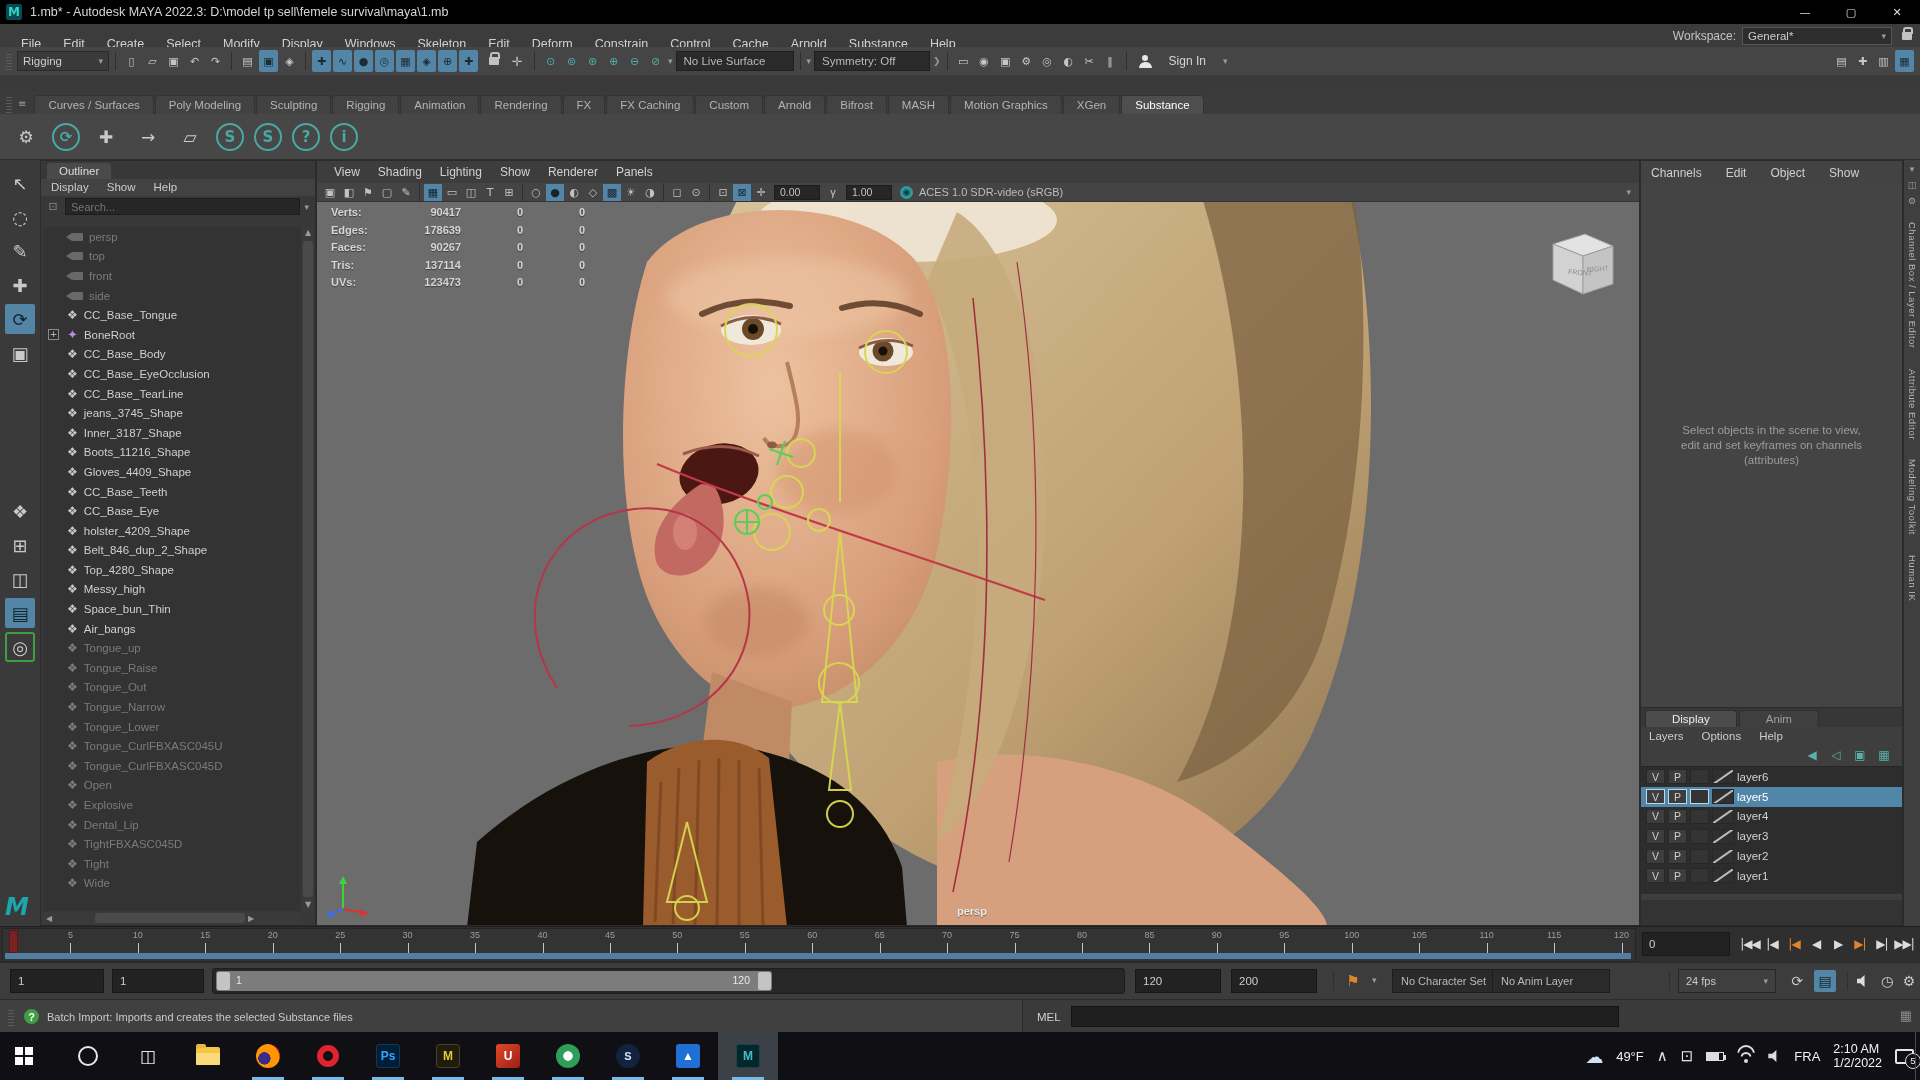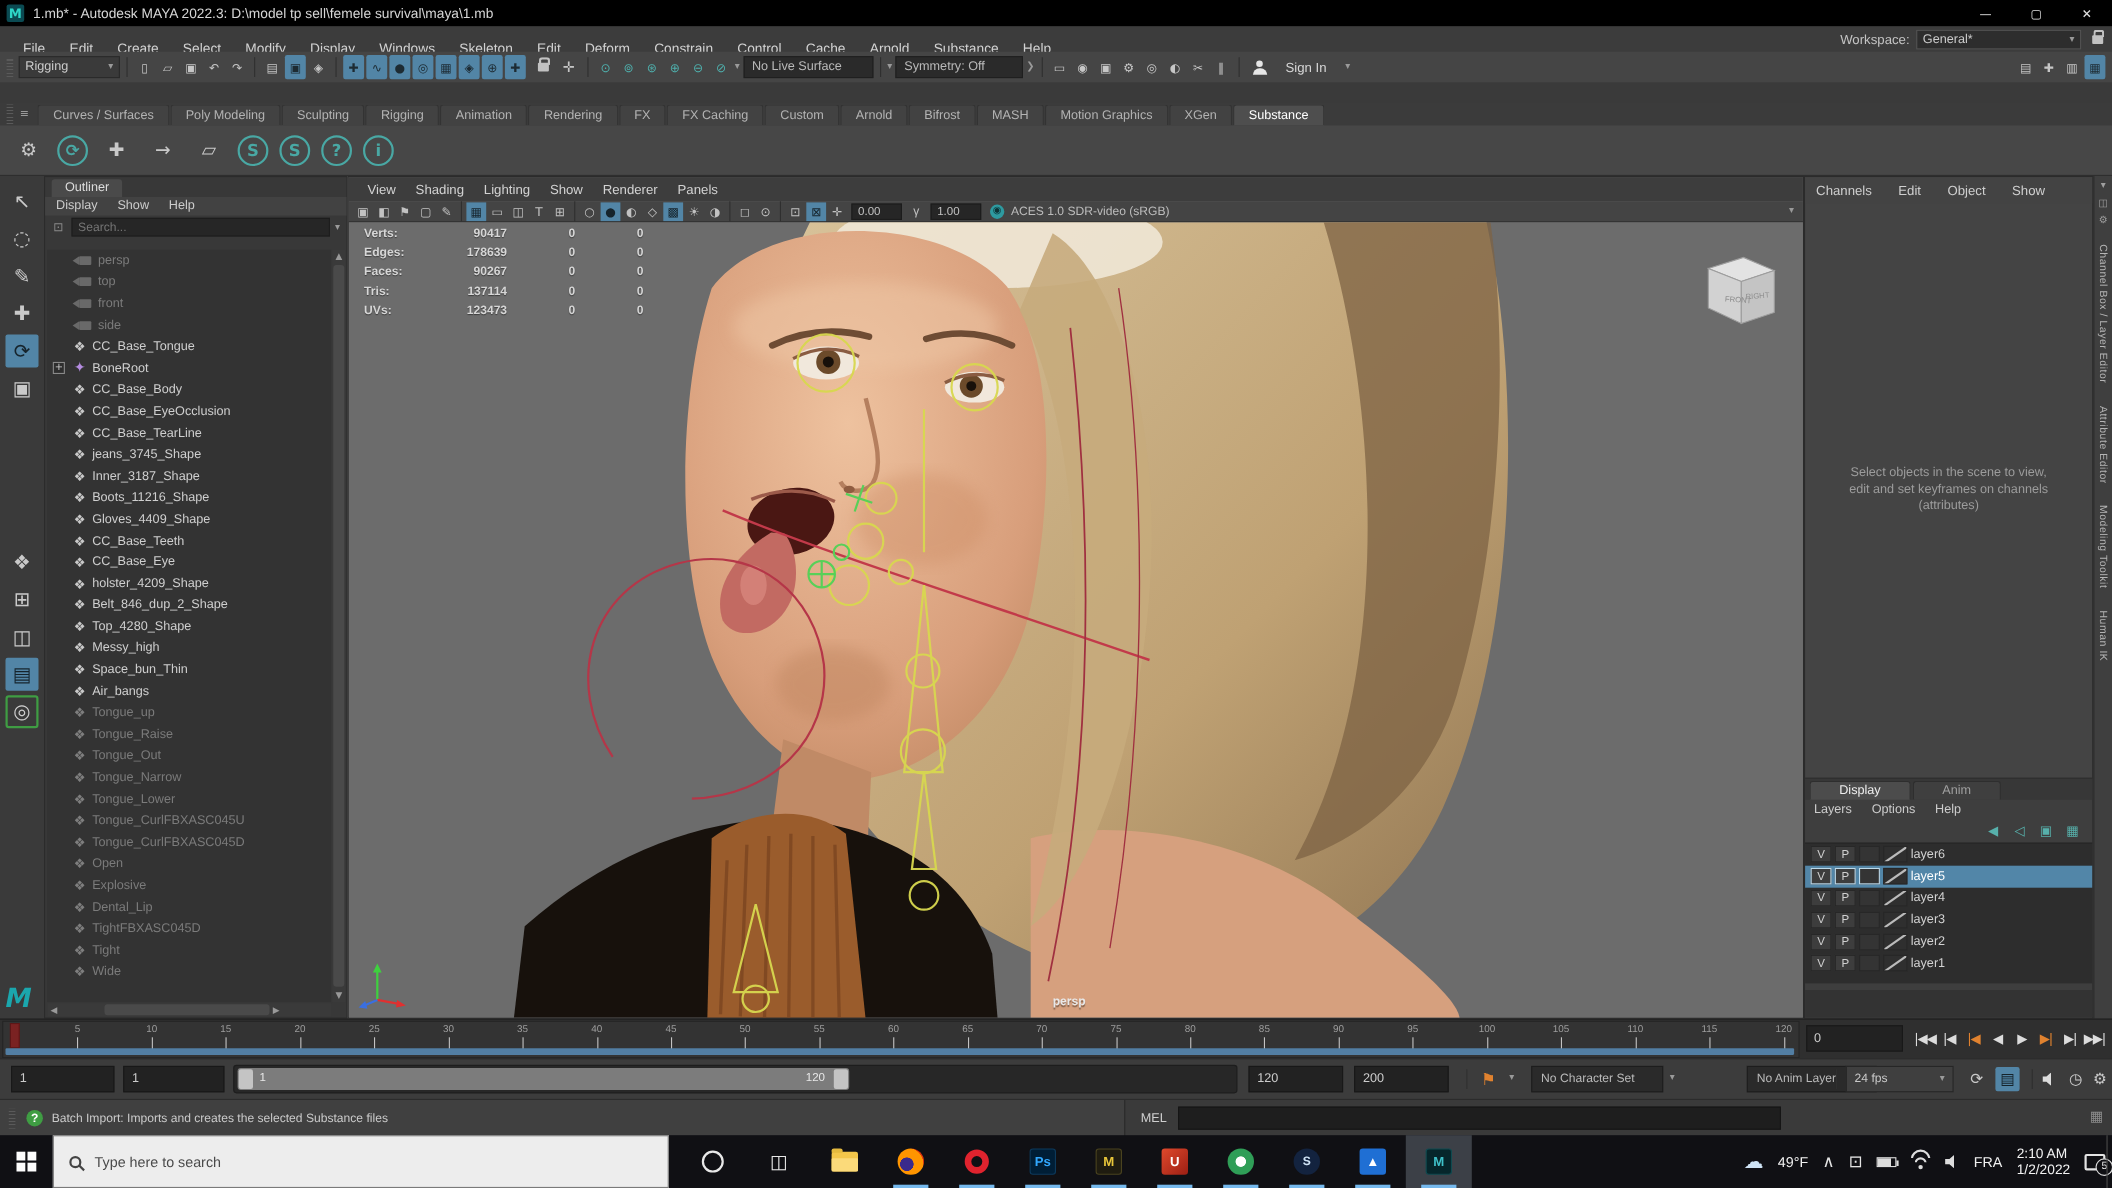--- a/index.html
+++ b/index.html
@@ -978,21 +978,21 @@
     </div>
     <input class="rb-field" style="left: 1135px; width: 86px;" value="120">
     <input class="rb-field" style="left: 1231px; width: 86px;" value="200">
     <div class="sep" style="position:absolute;left:1330px;top:9px;"></div>
     <div class="rb-ic key-ic gl" style="left:1342px;">⚑</div>
     <span class="arr gl" style="position:absolute;left:1372px;top:12px;">▾</span>
     <div class="dd-field" style="left:1392px;width:120px;">
       <span>No Character Set</span>
     </div>
     <span class="arr gl" style="position:absolute;left:1518px;top:12px;">▾</span>
-    <div class="dd-field" style="left:1588px;width:118px;">
+    <div class="dd-field" style="left:1492px;width:118px;">
       <span>No Anim Layer</span>
     </div>
     <div class="sep" style="position:absolute;left:1666px;top:9px;"></div>
     <div class="fps-select" style="left:1678px;width:98px;">
       <span>24 fps</span>
       <span class="arr gl">▾</span>
     </div>
     <div class="rb-ic gl" style="left:1786px;">⟳</div>
     <div class="rb-ic blue gl" style="left:1814px;">▤</div>
     <div class="sep" style="position:absolute;left:1844px;top:9px;"></div>
@@ -1017,24 +1017,20 @@
   </div>
 
   <div id="taskbar">
     <div id="start-btn">
       <span class="winlogo">
           <i></i>
           <i></i>
           <i></i>
           <i></i>
         </span>
-    </div>
-    <div id="tb-search">
-      <span class="mag"></span>
-      <span>Type here to search</span>
     </div>
     <div id="taskbar-apps">
         <div class="tb-app">
           <span class="appic ic-cortana"></span>
         </div>
         <div class="tb-app">
           <span class="appic ic-taskview">◫</span>
         </div>
         <div class="tb-app">
           <span class="appic ic-explorer"></span>

